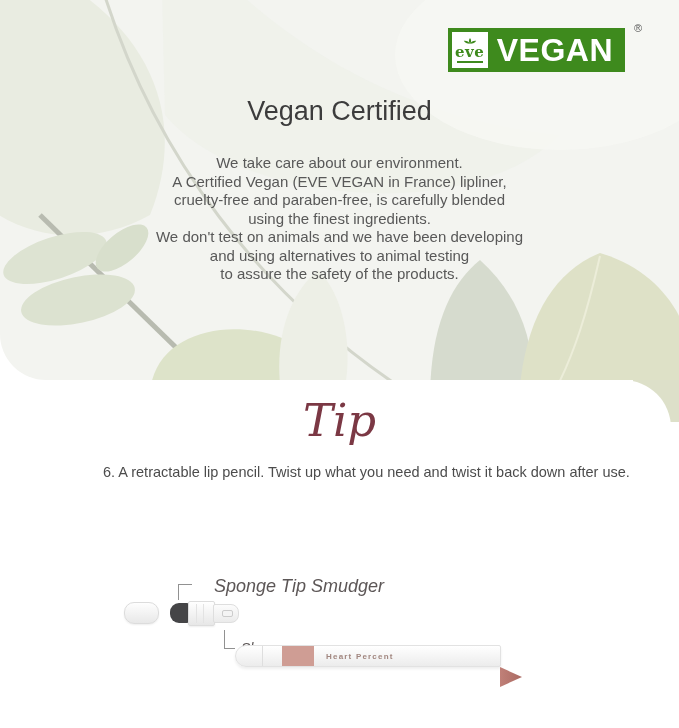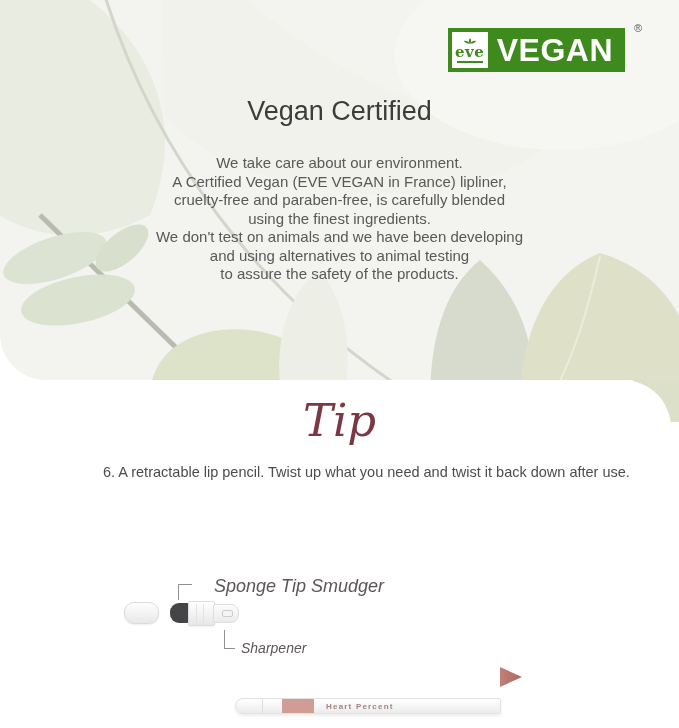--- a/index.html
+++ b/index.html
@@ -95,21 +95,21 @@
     position:absolute;left:213px;top:604px;width:24px;height:17px;
     background:linear-gradient(#fcfcfc,#ebebeb);border:1px solid #dedede;
     border-radius:2px 8px 8px 2px;
   }
   .nib-slot{
     position:absolute;left:8px;top:5px;width:9px;height:5px;
     border:1px solid #cccccc;border-radius:2px;background:#f4f4f4;
   }
   
   .pencil-body{
-    position:absolute;left:235px;top:698px;width:266px;height:16px;
+    position:absolute;left:235px;top:645px;width:266px;height:22px;
     background:linear-gradient(#ffffff,#ececec);border:1px solid #e2e2e2;
     border-radius:11px 2px 2px 11px;box-shadow:0 2px 3px rgba(0,0,0,0.07);
     box-sizing:border-box;z-index:3;
   }
   .pencil-seam{position:absolute;left:26px;top:0;width:1px;height:100%;background:#dedede;}
   .pencil-band{position:absolute;left:46px;top:0;width:32px;height:100%;background:#cf9d94;}
   .pencil-brand{
     position:absolute;left:90px;top:0;height:100%;display:flex;align-items:center;
     font-size:8px;font-weight:bold;letter-spacing:1.2px;color:#a1867f;
   }

